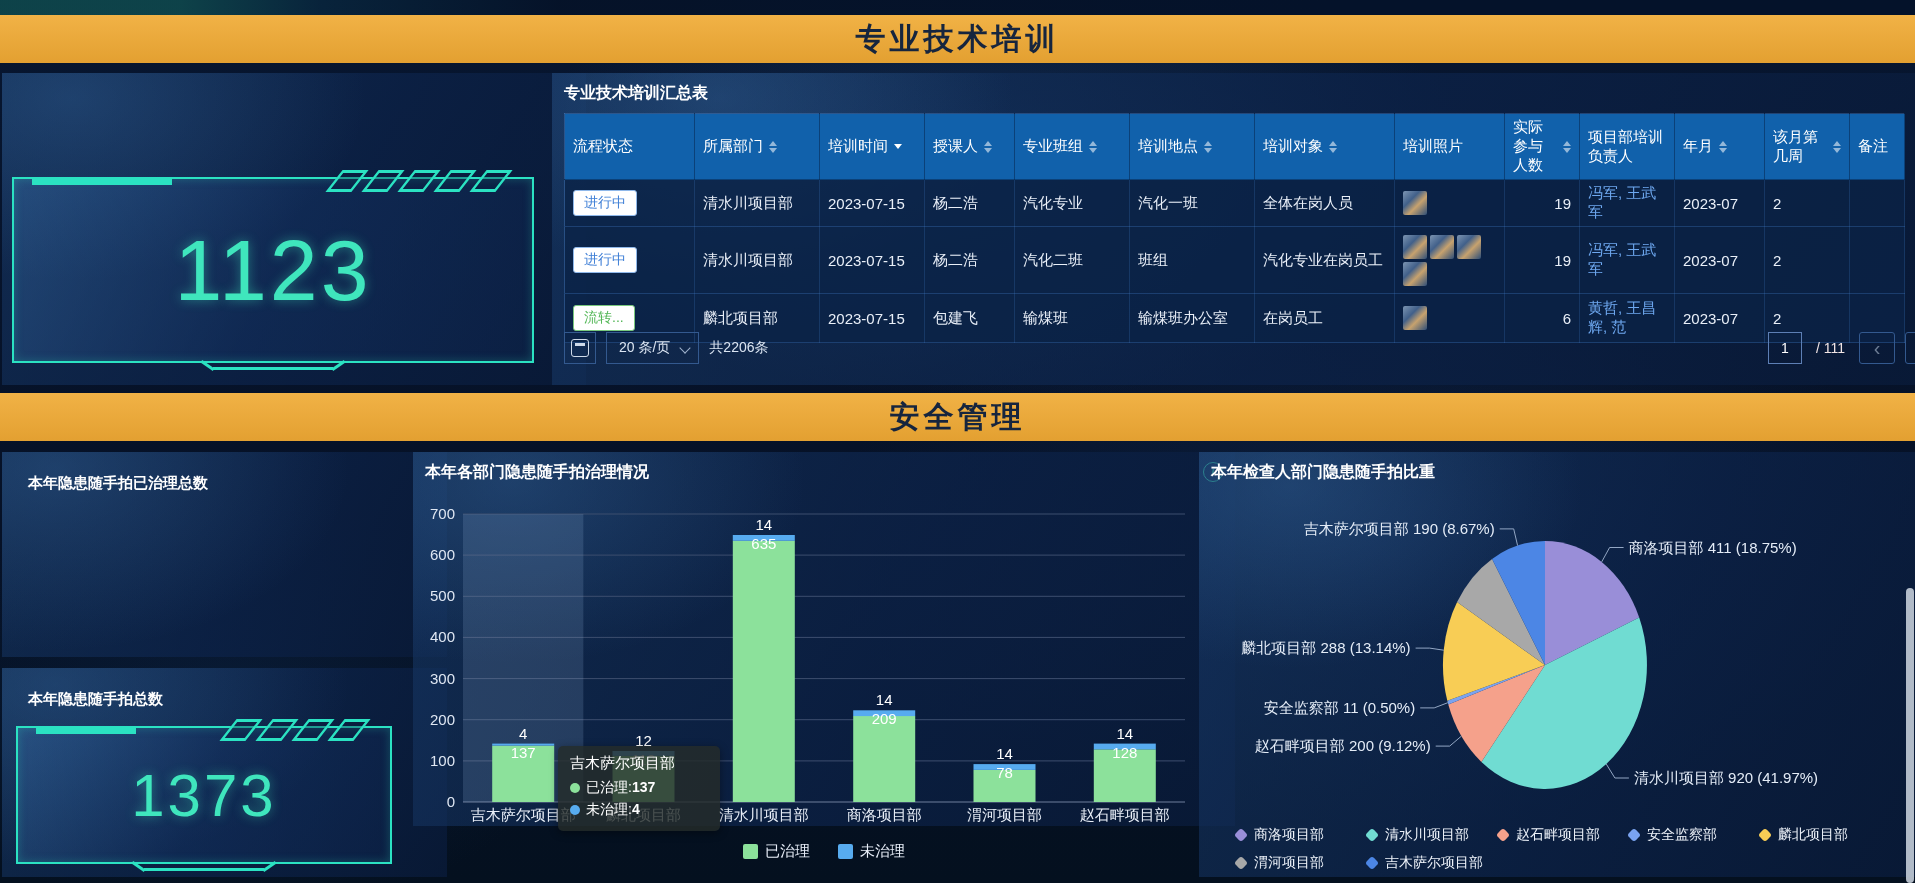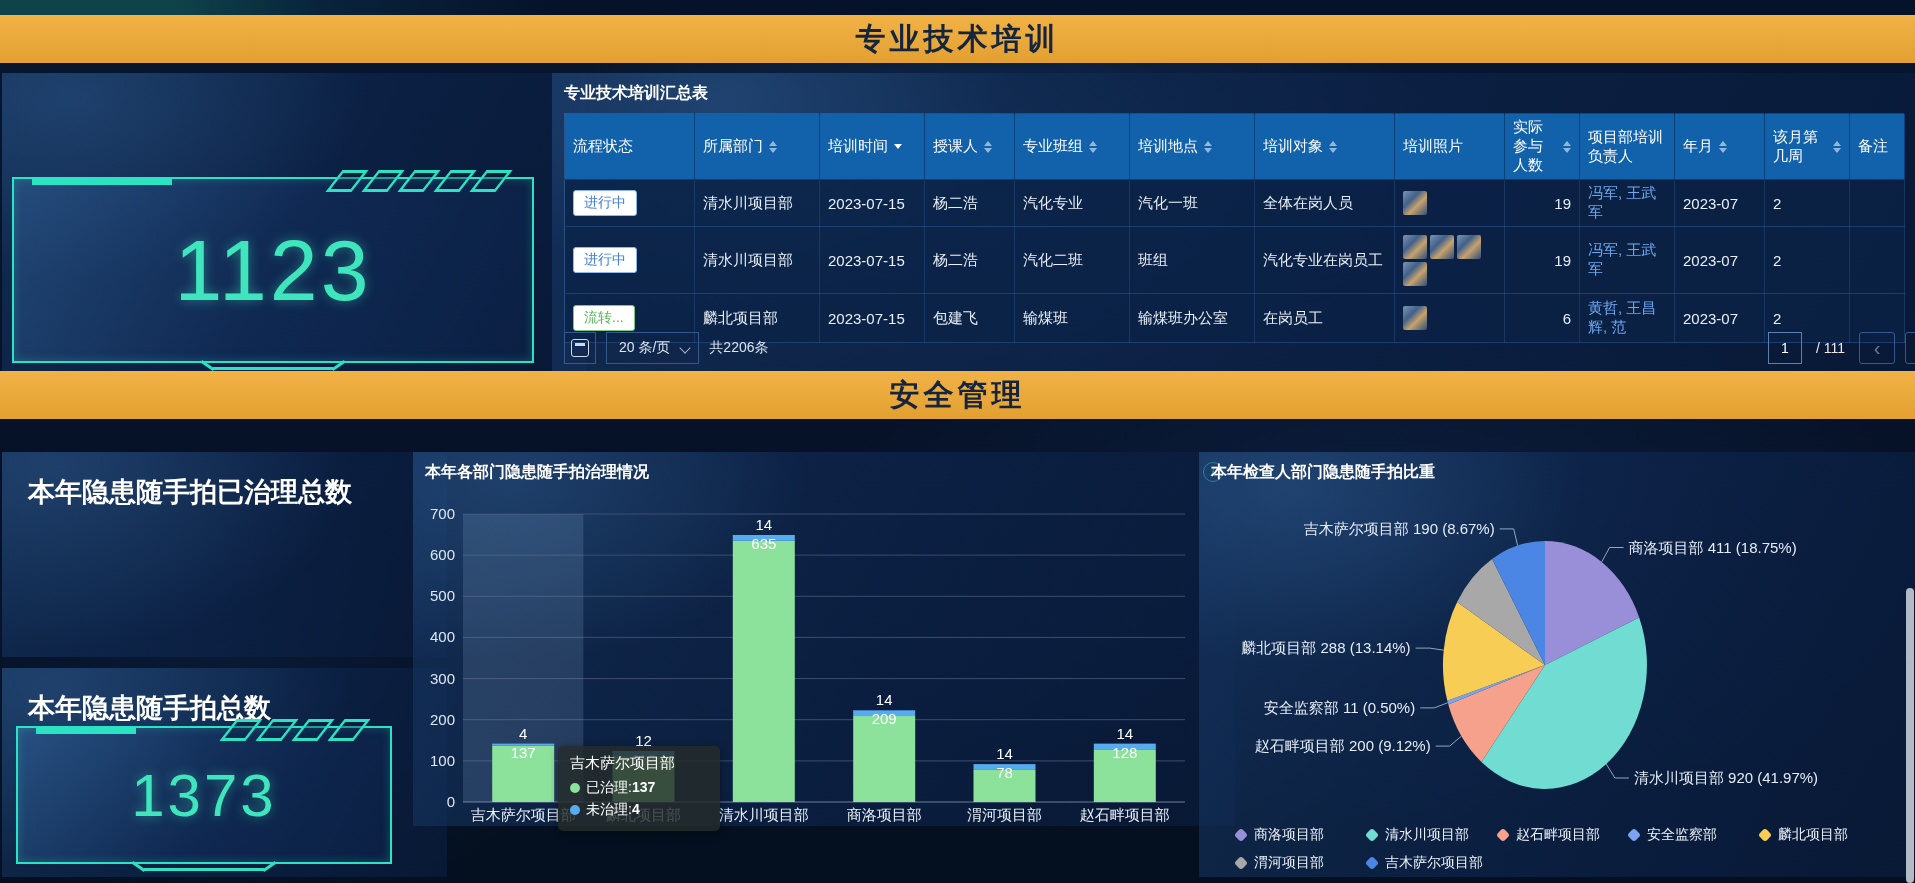--- a/index.html
+++ b/index.html
@@ -7,33 +7,33 @@
     font-family:"Liberation Sans",sans-serif;color:#e9eff8;
     background:
       radial-gradient(ellipse 700px 320px at 52% 20%, rgba(44,96,160,.30), transparent 70%),
       radial-gradient(ellipse 800px 400px at 72% 62%, rgba(28,70,132,.26), transparent 70%),
       radial-gradient(ellipse 500px 300px at 12% 80%, rgba(20,60,110,.25), transparent 70%),
       linear-gradient(#071630,#061126 60%,#04101f);}
   .topstrip{position:absolute;top:0;left:0;right:0;height:15px;
     background:linear-gradient(90deg, rgba(22,120,104,.45) 0 180px, rgba(10,60,80,.35) 320px, rgba(5,18,40,.9) 560px, #04122a 70%);}
   .banner{position:absolute;left:0;right:0;height:48px;display:flex;align-items:center;justify-content:center;
     background:linear-gradient(#f1b246,#e3a031);color:#16253e;font-size:30px;font-weight:bold;letter-spacing:4px;}
-  .banner.b1{top:15px;} .banner.b2{top:371px;}
+  .banner.b1{top:15px;} .banner.b2{top:393px;}
   .panel{position:absolute;background:
       radial-gradient(ellipse 420px 260px at 12% 8%, rgba(64,120,180,.30), transparent 70%),
       linear-gradient(118deg, rgba(26,62,110,.55), rgba(12,34,72,.78) 55%, rgba(9,26,56,.85)); padding-left: 44px;}
   .p-left{left:2px;top:73px;width:540px;height:312px;}
   .p-table{left:552px;top:73px;width:1357px;height:312px;}
   .p-a{left:2px;top:452px;width:401px;height:205px;}
   .p-b{left:2px;top:668px;width:401px;height:209px;}
   .p-bar{left:413px;top:452px;width:778px;height:374px;}
   .p-pie{left:1199px;top:452px;width:710px;height:425px;}
   .stat-title{position:absolute;left:26px;font-weight:bold;color:#fff;}
   .p-left .stat-title{top:40px;font-size:33px;}
-  .p-a .stat-title,.p-b .stat-title{top:22px;font-size:27px;}
+  .p-a .stat-title,.p-b .stat-title{top:22px;font-size:15px;}
   .frame{position:absolute;border:2px solid #2be2c2;box-shadow:0 0 10px rgba(43,226,194,.25) inset;
     background:linear-gradient(115deg, rgba(58,112,172,.40), rgba(20,50,98,.50) 50%, rgba(13,36,76,.55));text-align:center;}
   .frame .bar{position:absolute;top:-2px;left:18px;height:8px;width:27%;background:#2be2c2;}
   .frame .stripes{position:absolute;top:-9px;right:28px;display:flex;gap:10px;}
   .frame .stripe{width:20px;height:16px;border:3px solid #2be2c2;transform:skewX(-38deg);background:rgba(10,30,60,.35);}
   .frame .notch{position:absolute;bottom:-9px;left:50%;transform:translateX(-50%);width:120px;height:3px;background:#2be2c2;}
   .frame .notch:before,.frame .notch:after{content:'';position:absolute;top:-3px;width:15px;height:3px;background:#2be2c2;}
   .frame .notch:before{left:-13px;transform:rotate(35deg);}
   .frame .notch:after{right:-13px;transform:rotate(-35deg);}
   .frame .num{position:absolute;inset:0;display:flex;align-items:center;justify-content:center;
@@ -405,20 +405,30 @@
           <div class="tt-row">
             <span class="tt-dot" style="background:#8ce19b"></span>
             <span>已治理:<b>137</b></span>
           </div>
           <div class="tt-row">
             <span class="tt-dot" style="background:#57abef"></span>
             <span>未治理:<b>4</b></span>
           </div>
         </div>
     </div>
+    <div class="bar-legend" id="bar-legend">
+        <span class="leg-item">
+          <span class="leg-sq" style="background:#8ce19b"></span>
+          <span>已治理</span>
+        </span>
+        <span class="leg-item">
+          <span class="leg-sq" style="background:#57abef"></span>
+          <span>未治理</span>
+        </span>
+      </div>
   </div>
 
   <div class="panel p-pie">
     <div class="chart-title">本年检查人部门隐患随手拍比重</div>
     <div id="pie-host">
         <svg width="710" height="425" style="position:absolute;left:0;top:0">
           <path d="M 346 213 L 346.0 89.0 A 102 124 0 0 1 440.2 165.5 Z" fill="#998ed8"></path>
           <path d="M 346 213 L 440.2 165.5 A 102 124 0 0 1 282.4 309.9 Z" fill="#70dcd2"></path>
           <path d="M 346 213 L 282.4 309.9 A 102 124 0 0 1 249.3 252.5 Z" fill="#f5a18b"></path>
           <path d="M 346 213 L 249.3 252.5 A 102 124 0 0 1 248.3 248.8 Z" fill="#7aa3f0"></path>

